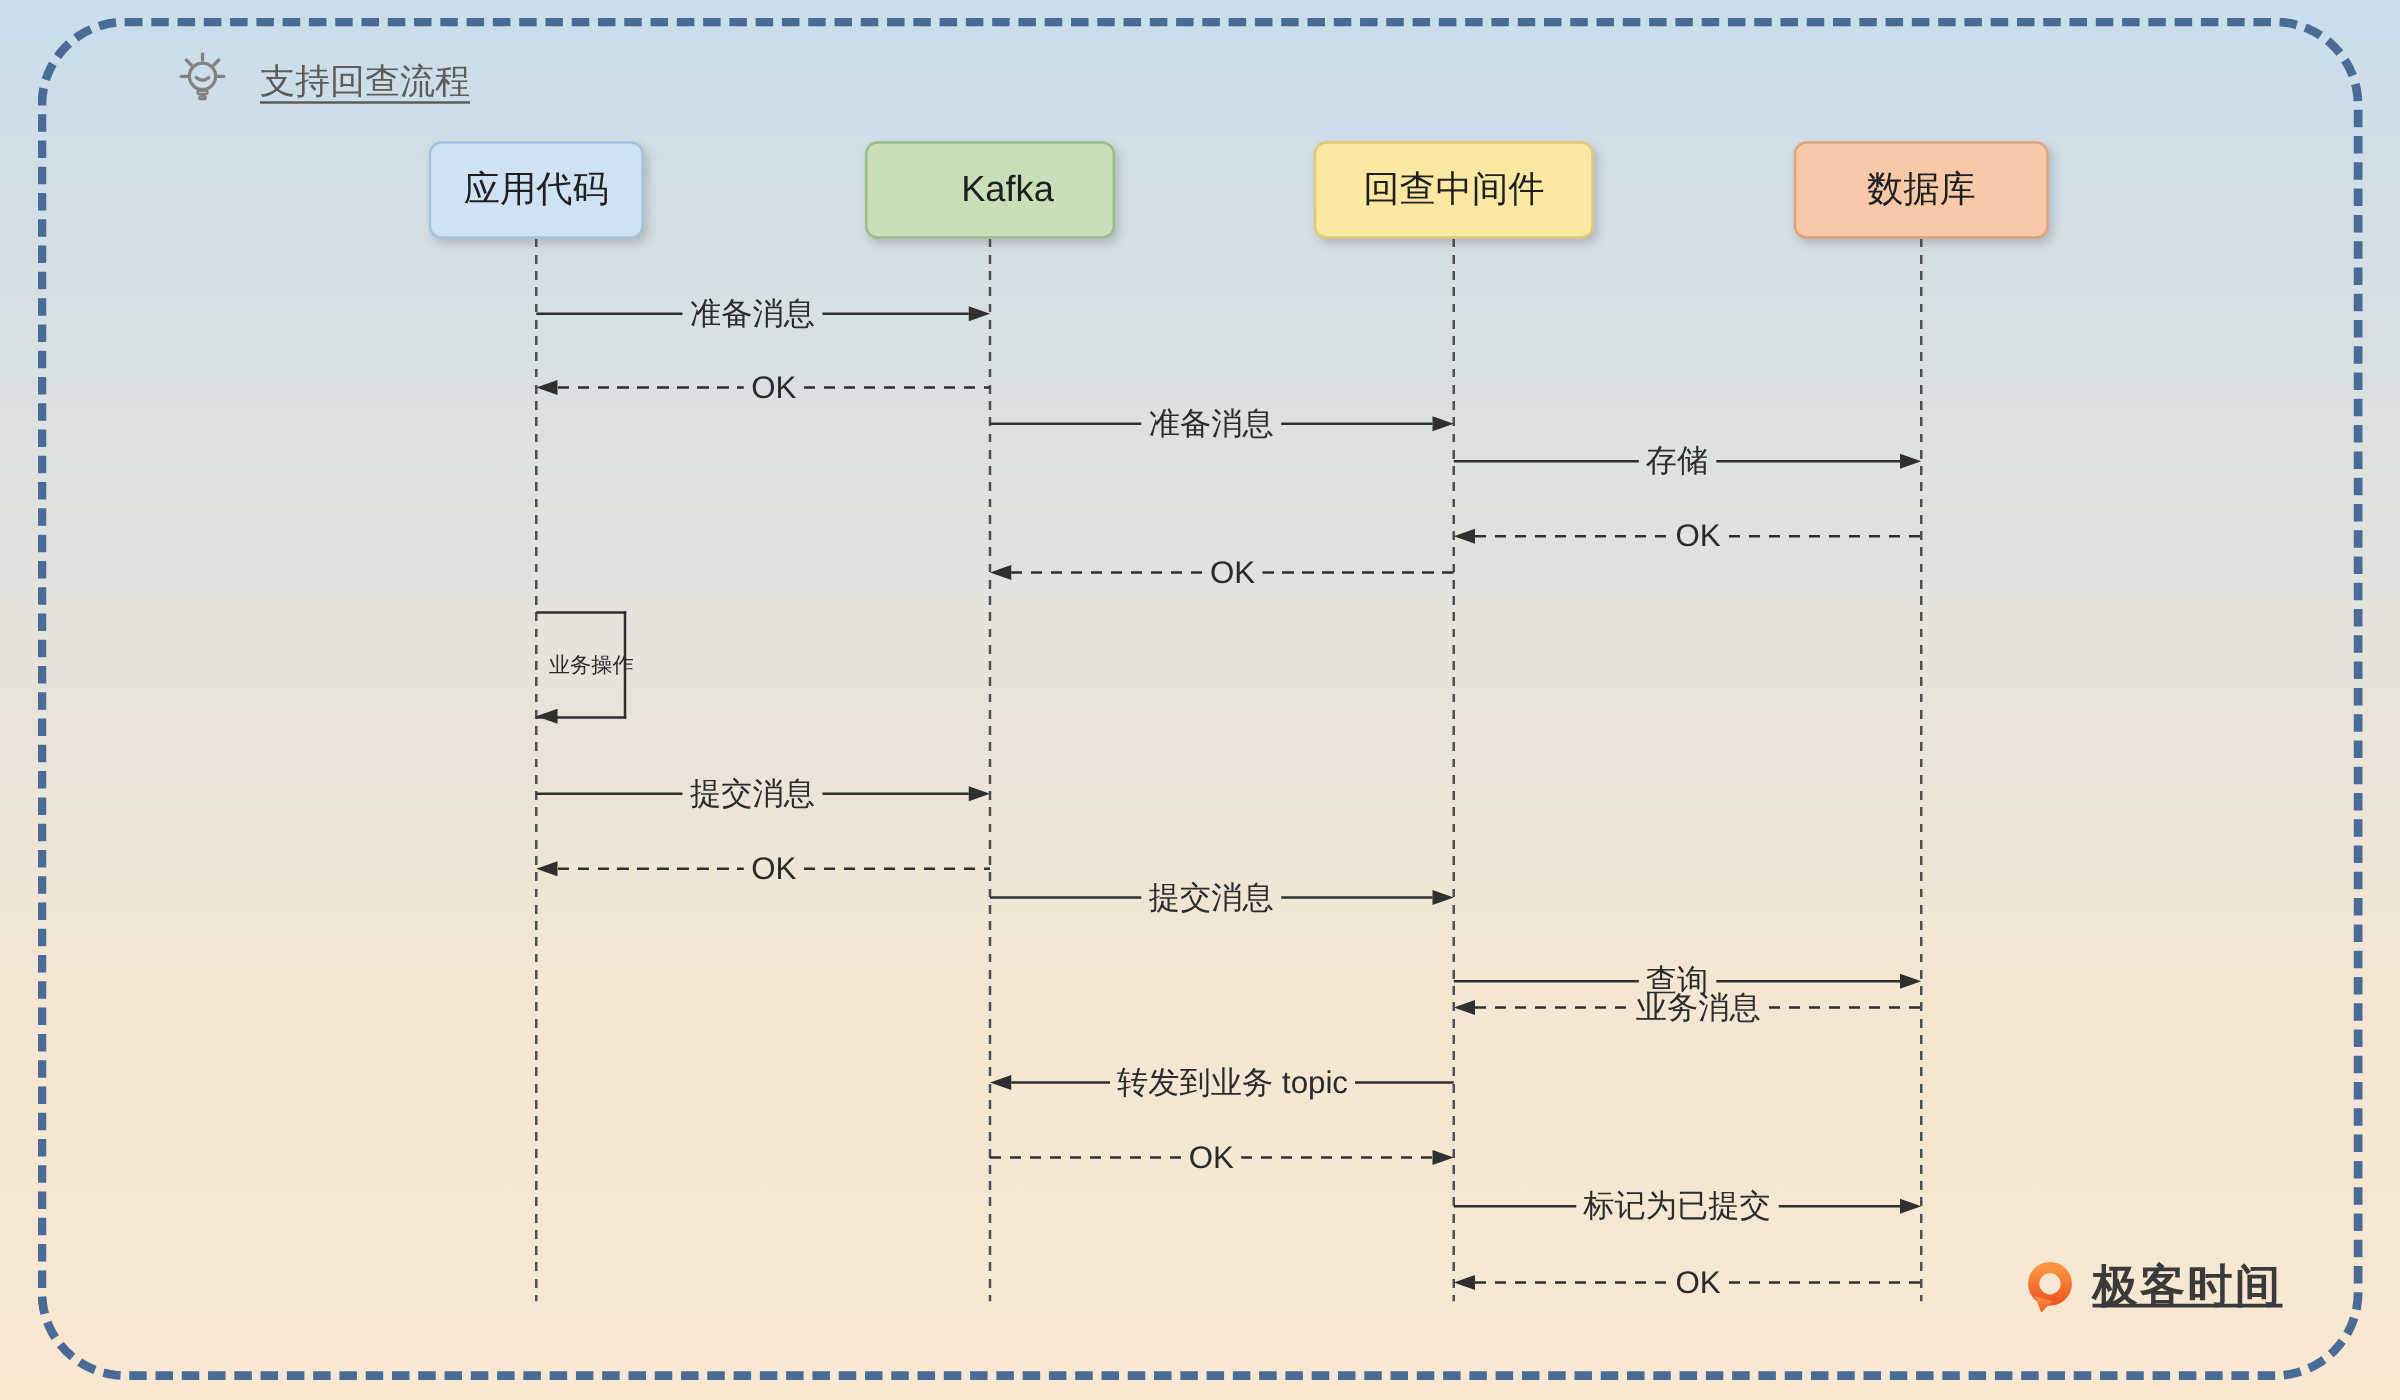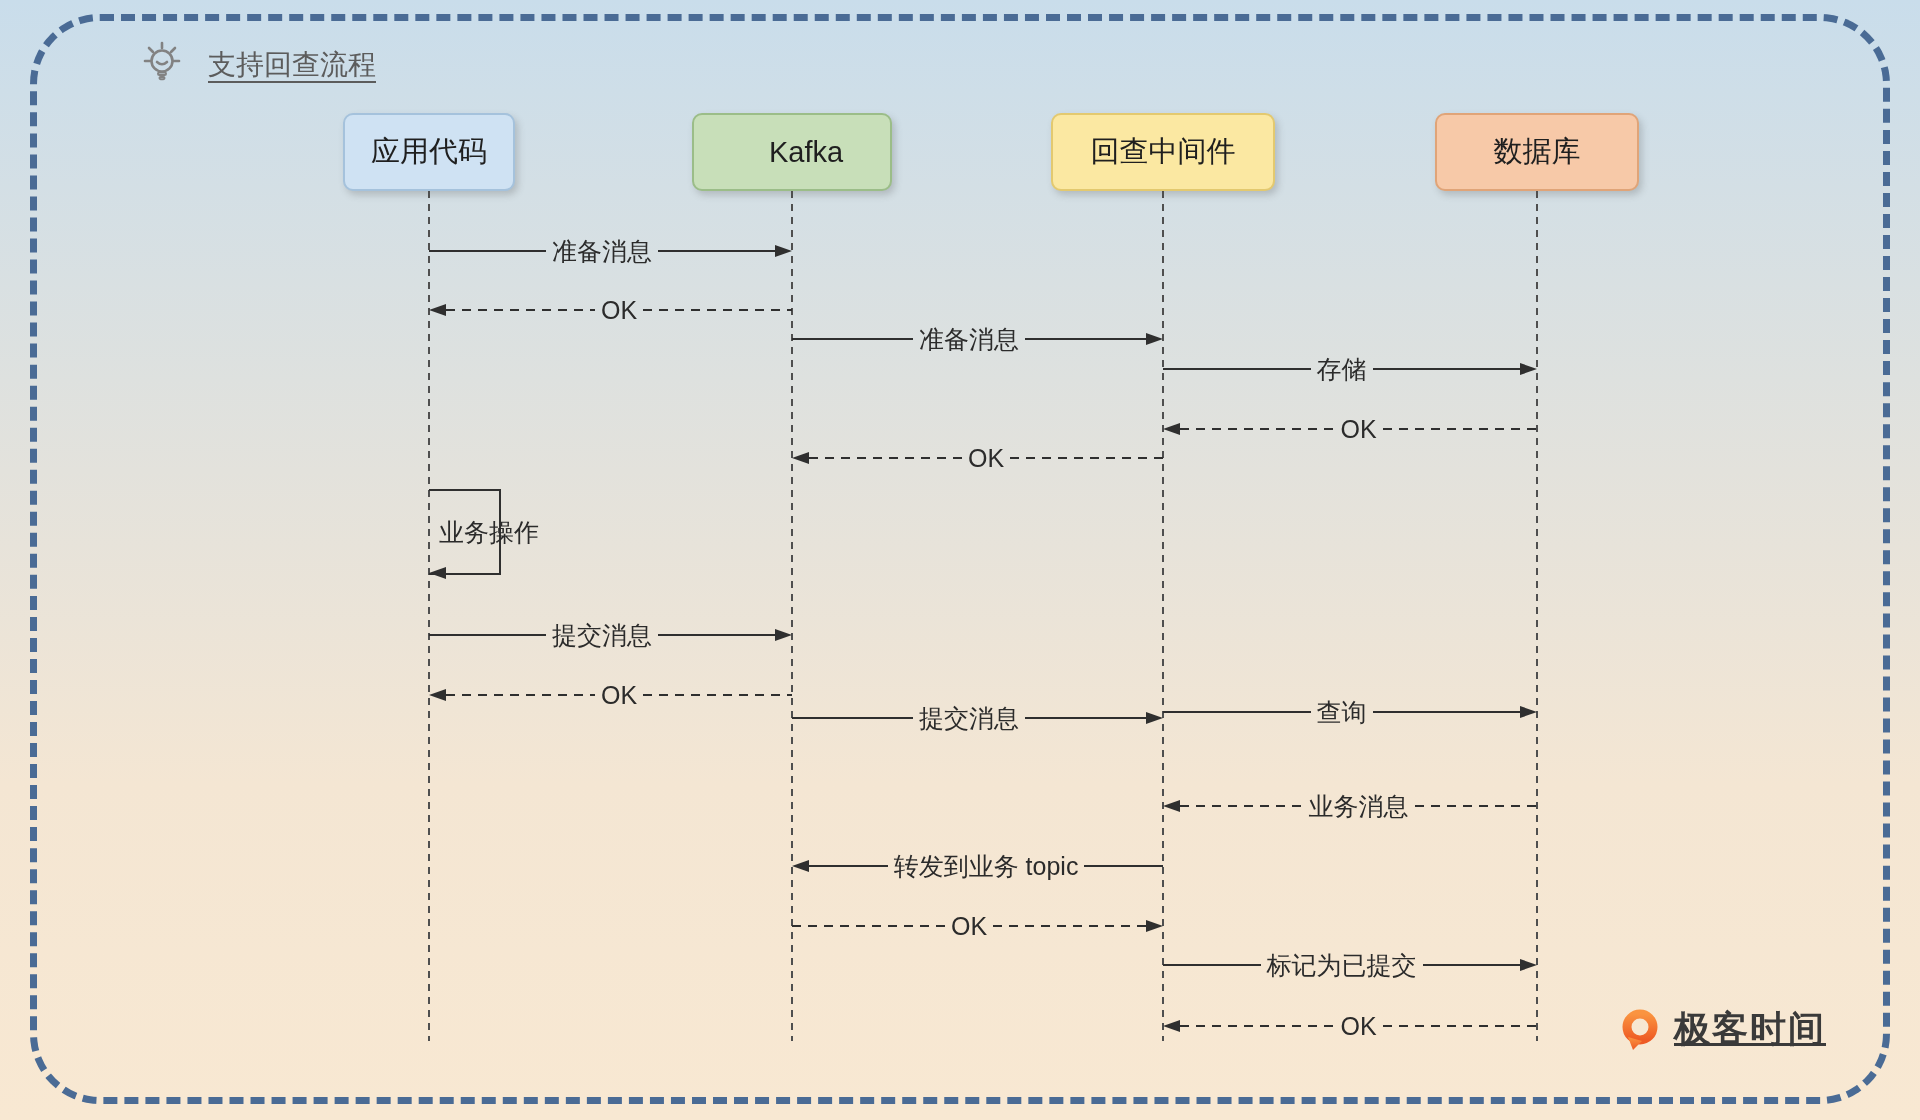--- a/index.html
+++ b/index.html
@@ -43,21 +43,21 @@
   .message.dashed .seg{
     background:repeating-linear-gradient(90deg,var(--arrow) 0 9px,transparent 9px 16px);
   }
   .mlabel{padding:0 6px;line-height:1;white-space:nowrap;text-align:center;}
   .arrow{width:0;height:0;flex:0 0 auto;}
   .arrow.right{border-top:6px solid transparent;border-bottom:6px solid transparent;border-left:17px solid var(--arrow);}
   .arrow.left{border-top:6px solid transparent;border-bottom:6px solid transparent;border-right:17px solid var(--arrow);}
 
   .selfmsg{
     position:absolute;border:2px solid var(--arrow);border-left:none;
-    font-size:25px;color:#2b2b2b;text-align:center;
+    font-size:17px;color:#2b2b2b;text-align:center;
   }
   .selflabel{
     position:absolute;left:10px;top:50%;transform:translateY(-50%);
     line-height:1;white-space:nowrap;
   }
   .selfarrow{position:absolute;left:0;bottom:-6px;}
 
   .logo{position:absolute;right:94px;bottom:66px;display:flex;align-items:center;gap:12px;}
   .logo-text{font-size:36px;font-weight:700;color:var(--logo-color);letter-spacing:2px;text-decoration:underline;}
   .logo-icon svg{display:block;}
@@ -145,21 +145,21 @@
         <span class="seg"></span>
         <span class="mlabel">OK</span>
         <span class="seg"></span>
       </div>
       <div class="message solid" style="left: 792px; top: 704px; width: 371px;">
         <span class="seg"></span>
         <span class="mlabel">提交消息</span>
         <span class="seg"></span>
         <span class="arrow right"></span>
       </div>
-      <div class="message solid" style="left: 1163px; top: 698px; width: 374px; font-family: Liberation Serif, serif;">
+      <div class="message solid" style="left: 1163px; top: 771px; width: 374px; font-family: Liberation Serif, serif;">
         <span class="seg"></span>
         <span class="mlabel">查询</span>
         <span class="seg"></span>
         <span class="arrow right"></span>
       </div>
       <div class="message dashed" style="left: 1163px; top: 792px; width: 374px;">
         <span class="arrow left"></span>
         <span class="seg"></span>
         <span class="mlabel">业务消息</span>
         <span class="seg"></span>

